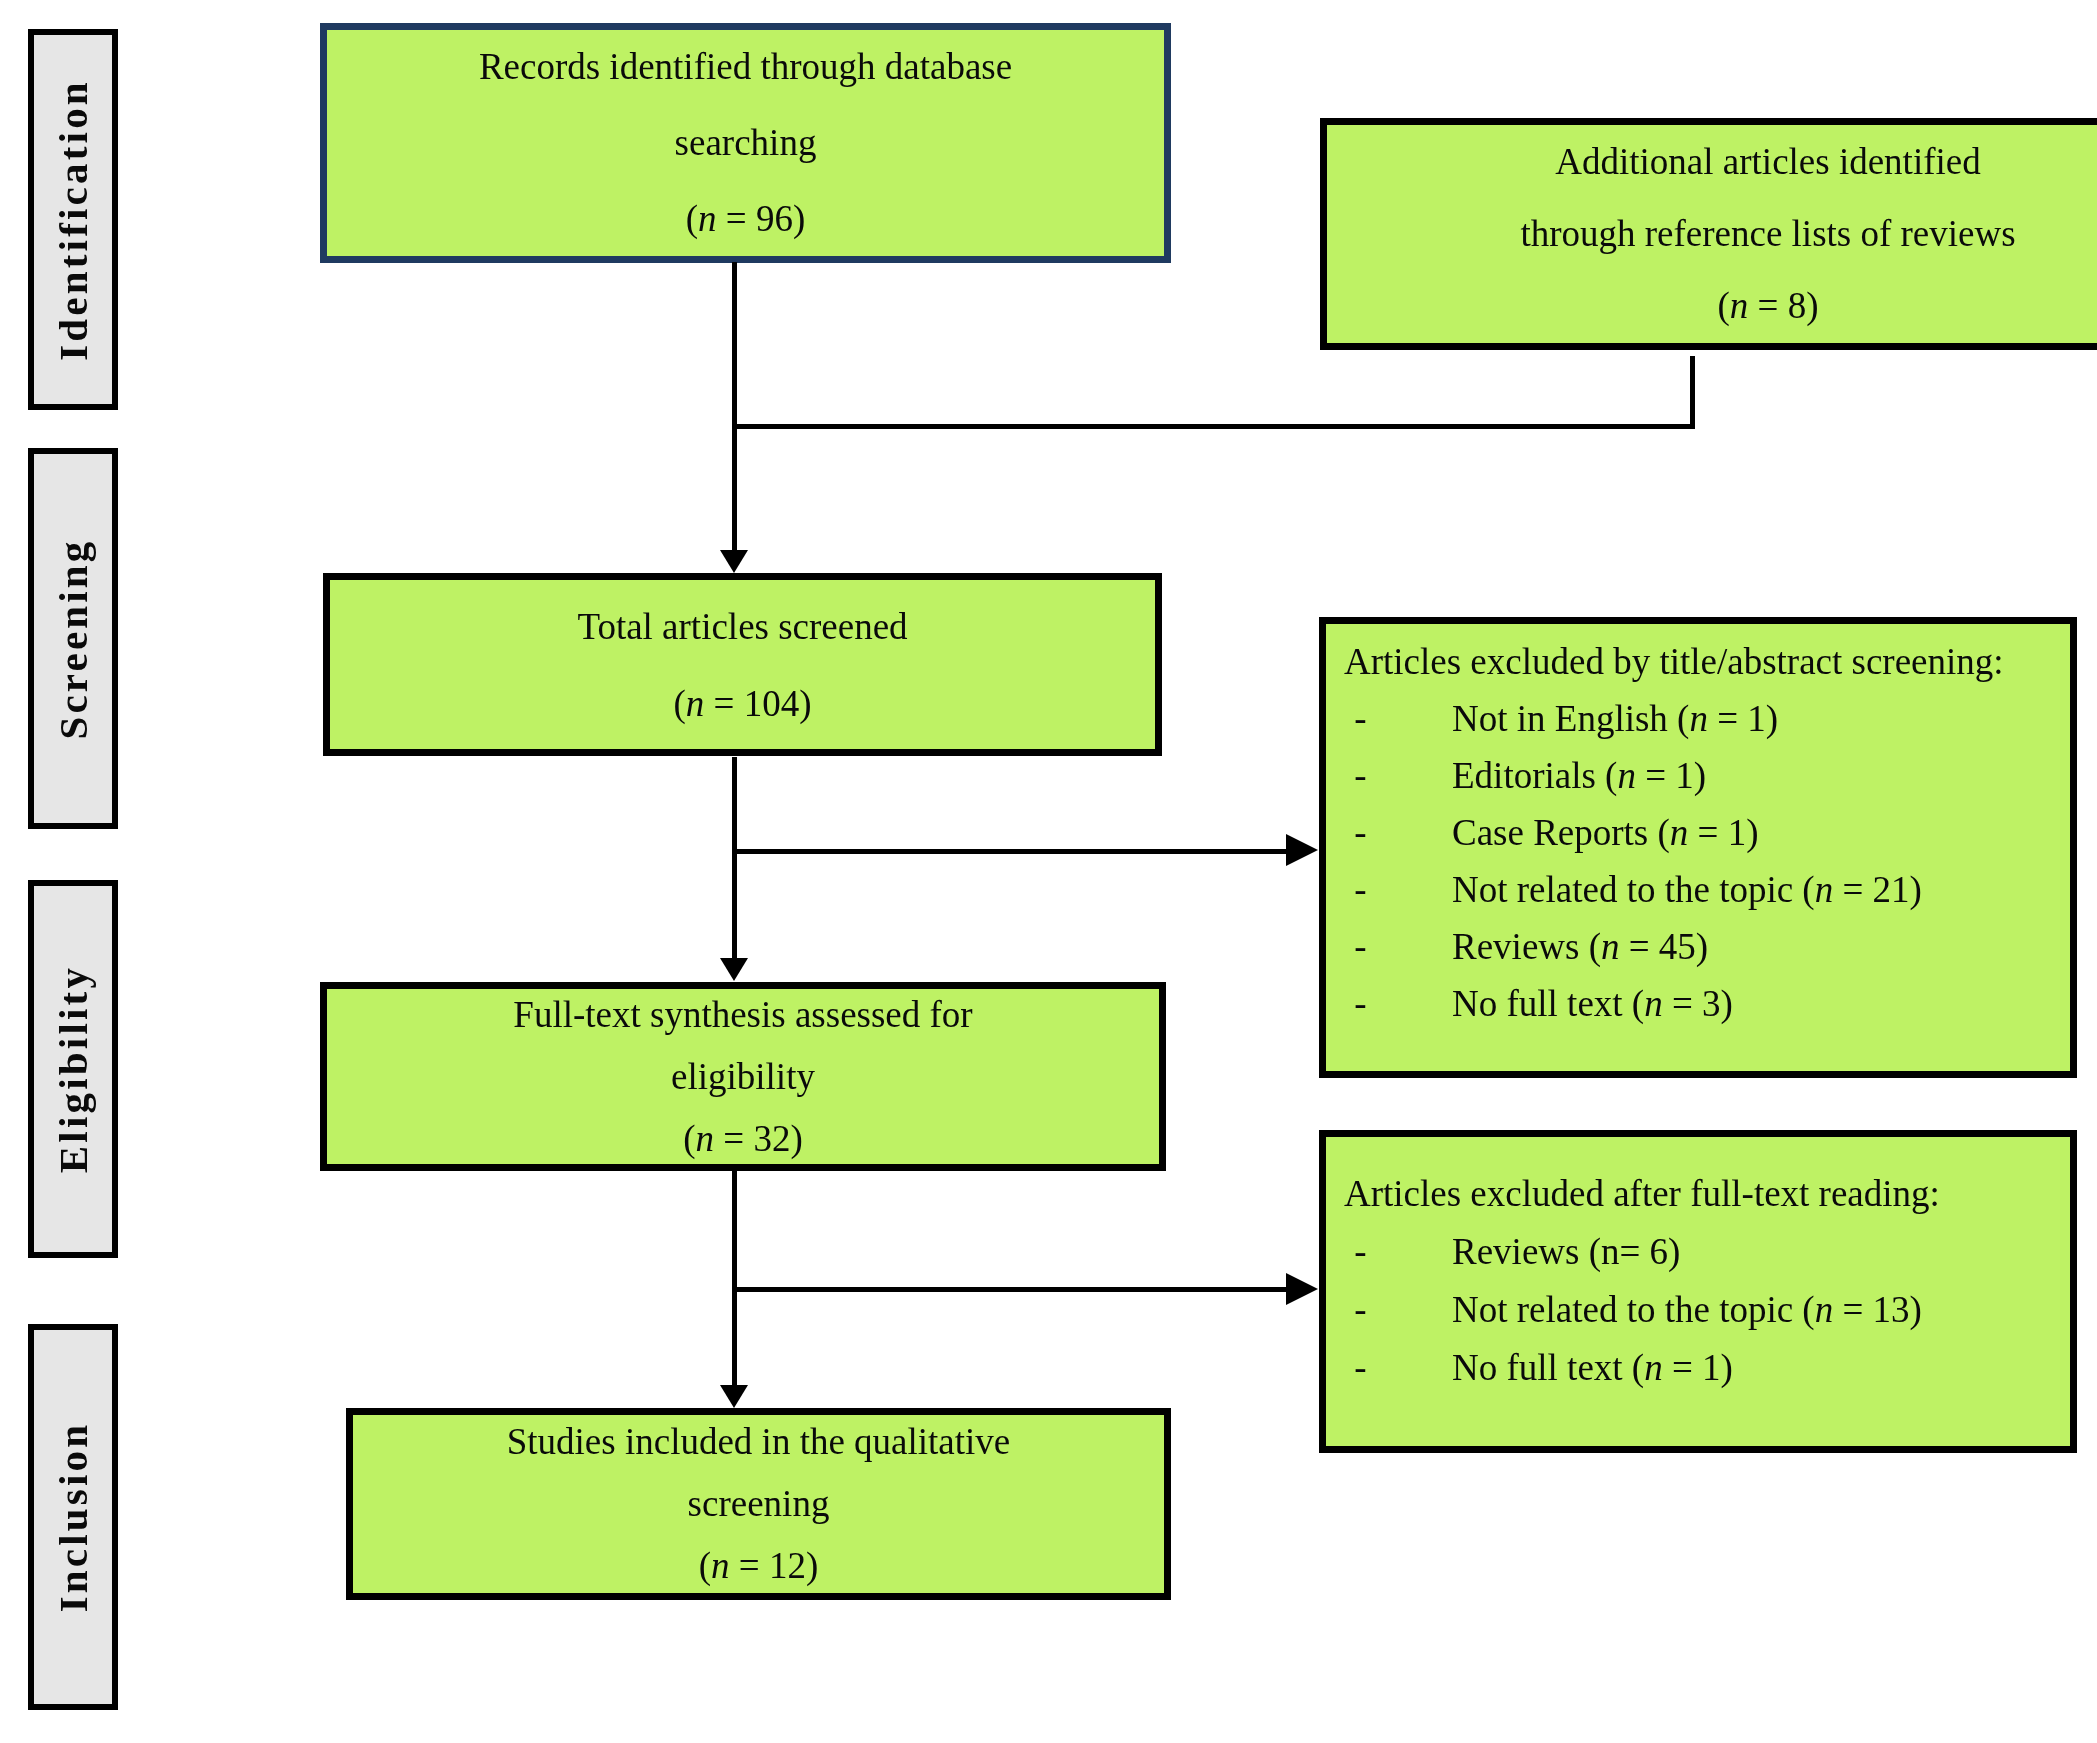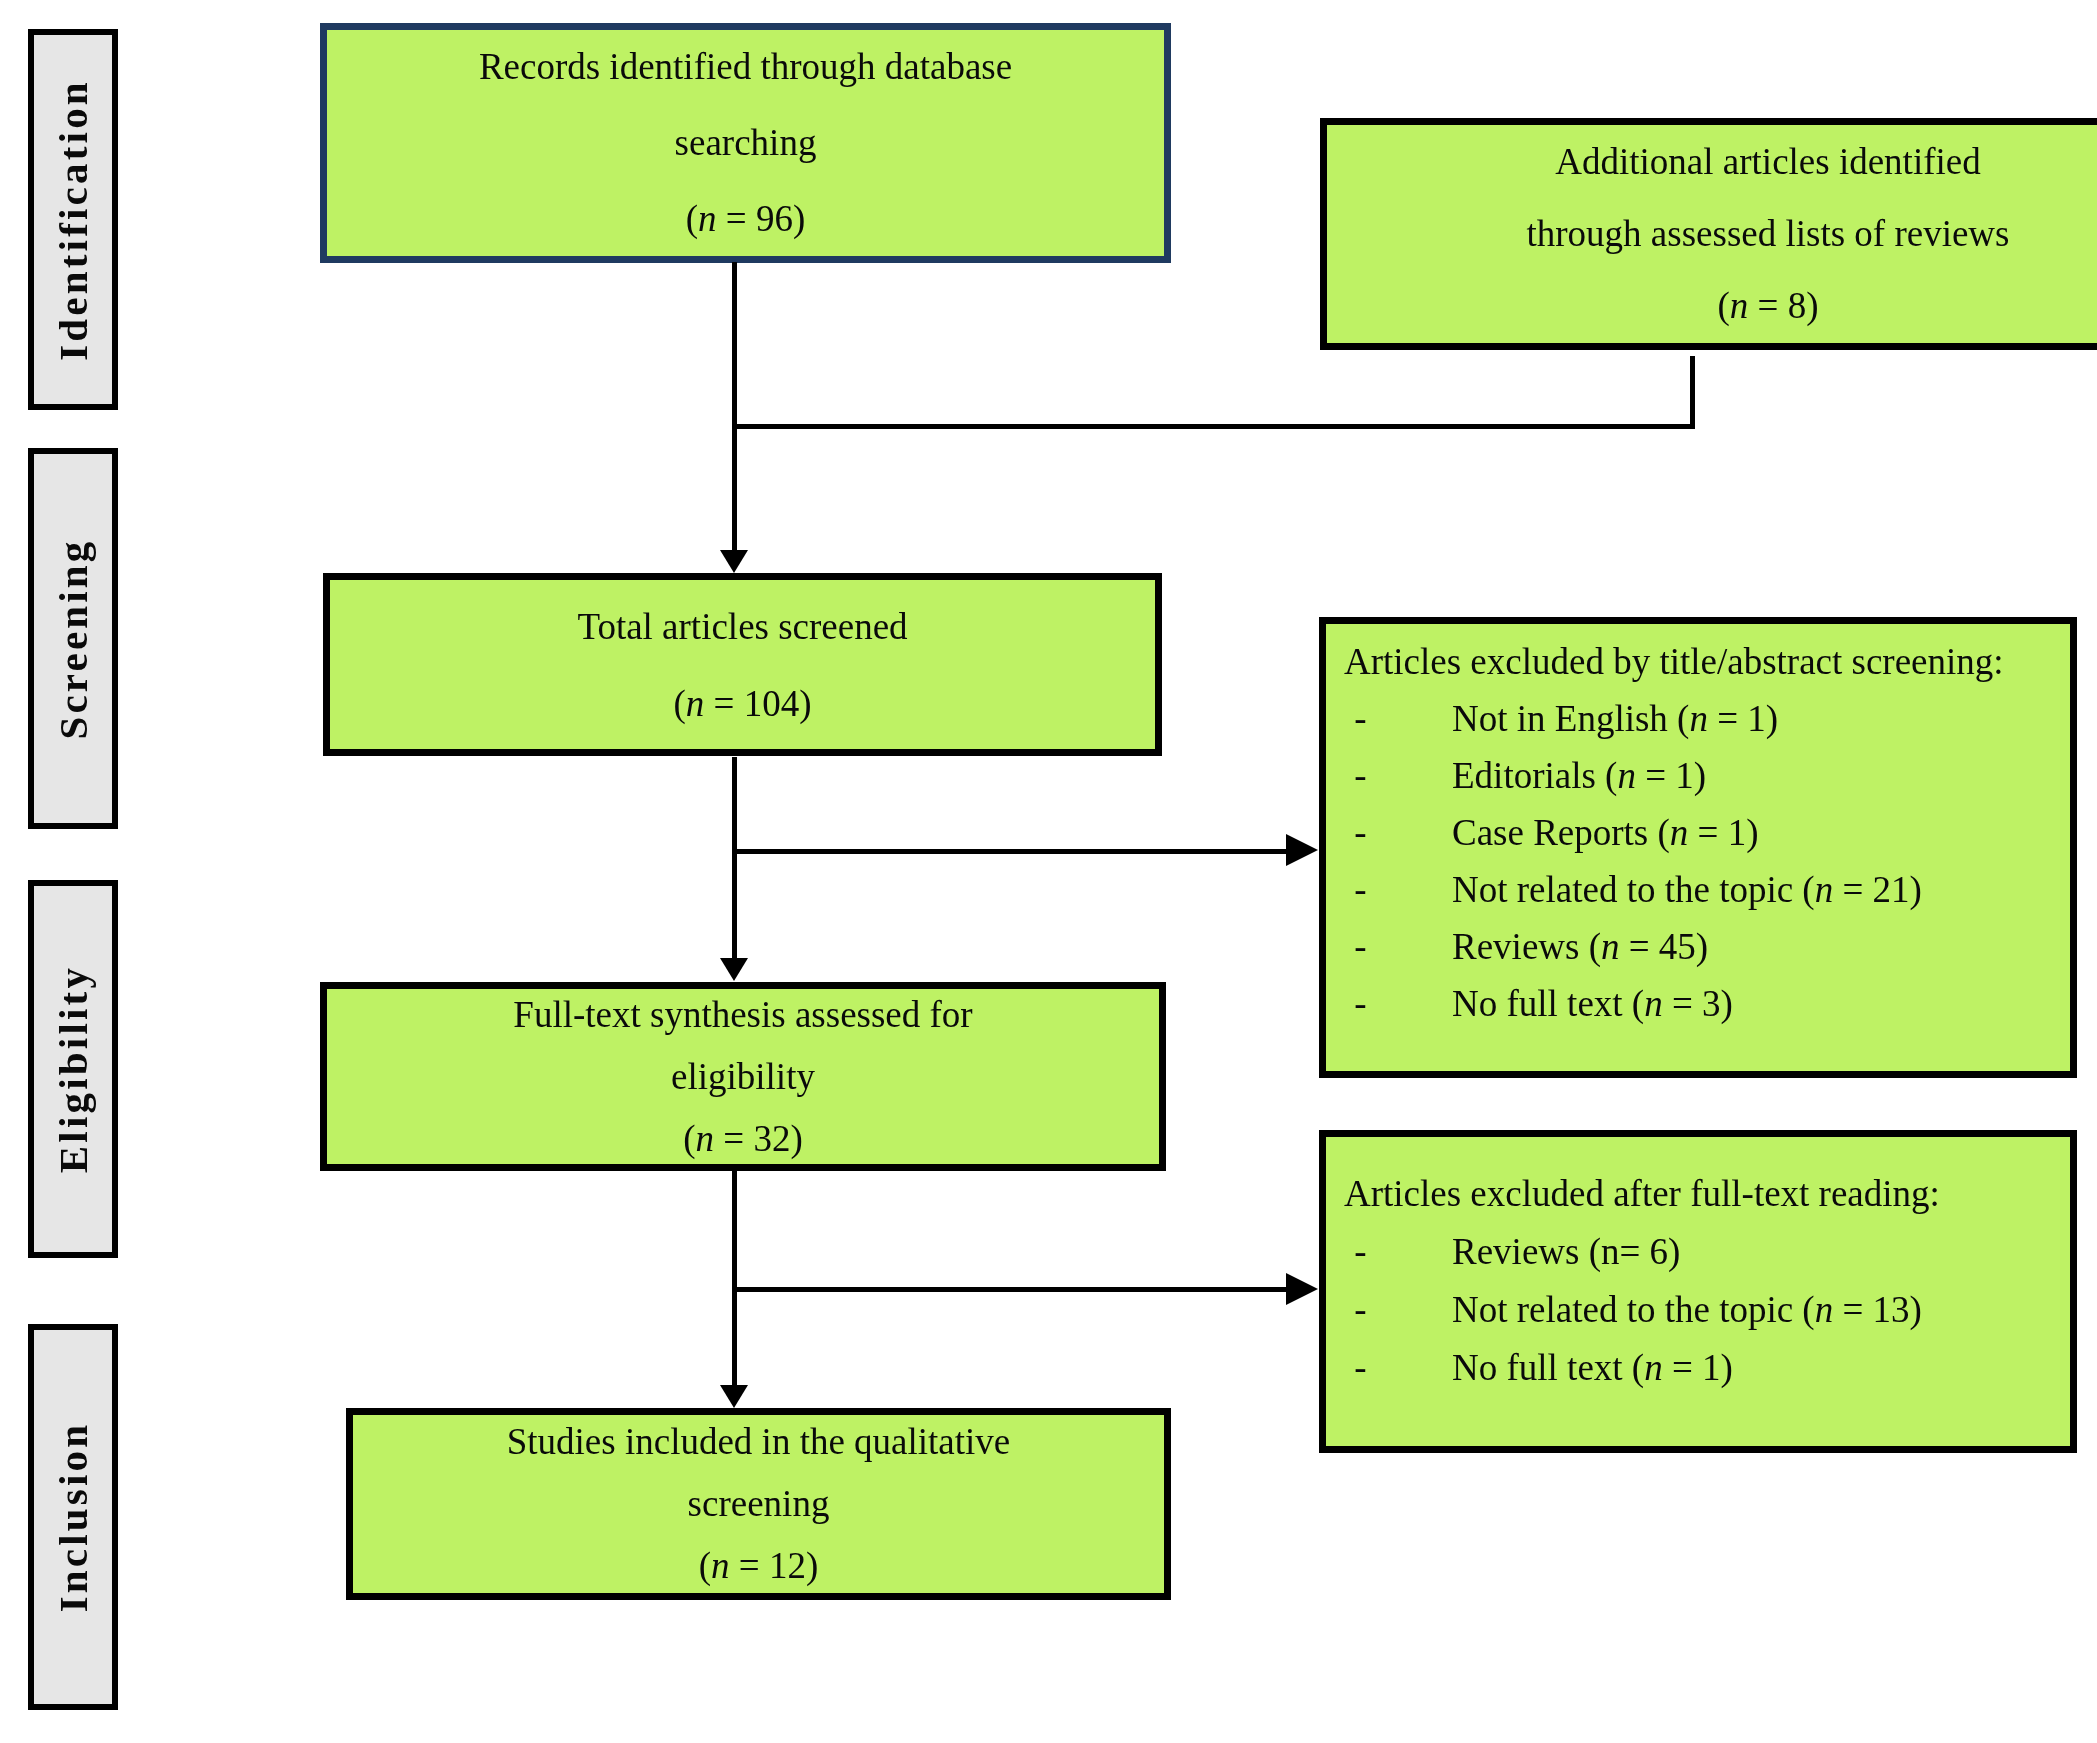--- a/index.html
+++ b/index.html
@@ -96,21 +96,21 @@
   </div>
 
   <div class="box navy center lh118" style="left: 320px; top: 22.6px; width: 851px; height: 240px; border-color: rgb(31, 58, 96);">
     <div>Records identified through database</div>
     <div>searching</div>
     <div>(<i>n</i> = 96)</div>
   </div>
 
   <div class="box center lh112" style="left:1320px;top:118px;width:896px;height:232px;">
     <div>Additional articles identified</div>
-    <div>through assessed lists of reviews</div>
+    <div>through reference lists of reviews</div>
     <div>(<i>n</i> = 8)</div>
   </div>
 
   <div class="box center lh120" style="left:323px;top:573px;width:839px;height:183px;">
     <div>Total articles screened</div>
     <div>(<i>n</i> = 104)</div>
   </div>
 
   <div class="box listbox" style="left:1319px;top:617px;width:758px;height:461px;">
     <div>Articles excluded by title/abstract screening:</div>

